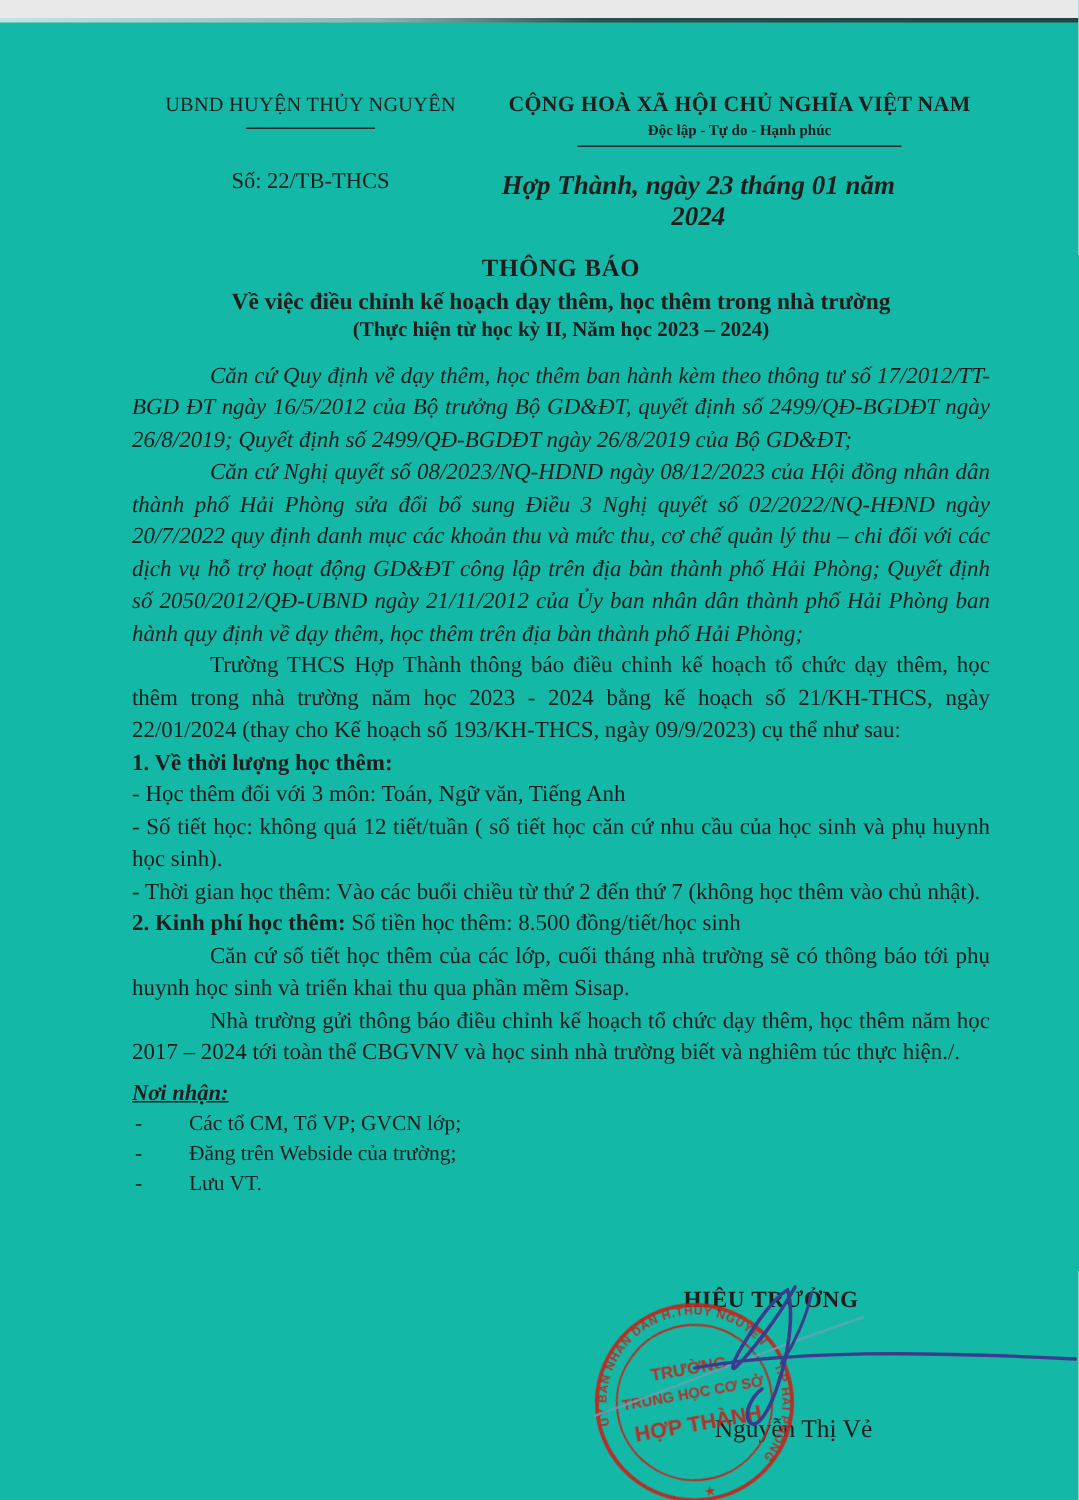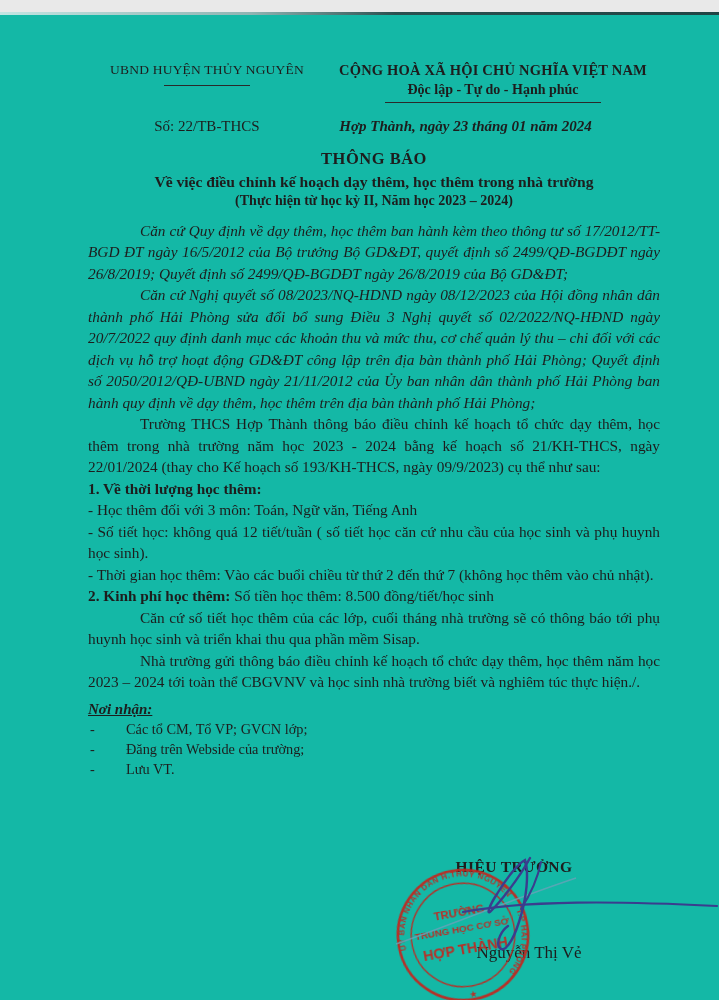--- a/index.html
+++ b/index.html
@@ -16,25 +16,25 @@
   .content { padding:50px 59px 0 88px; }
 
   
   .hdr { display:flex; }
   .hdr-left { width:238px; text-align:center; }
   .hdr-right { flex:1; text-align:center;font-family:Liberation Serif, serif; }
   .agency1 { font-size:13.5px; letter-spacing:.2px; }
   .agency2 { font-size:14px; font-weight:bold; margin-top:2px; }
   .rule-s { width:86px; border-top:1.6px solid #2a2a2a; margin:7px auto 0; }
   .nation1 { font-size:14.5px; font-weight:bold; letter-spacing:.2px; }
-  .nation2 { font-size:14px; font-weight:bold; margin-top:3px; }
+  .nation2 { font-size:10px; font-weight:bold; margin-top:3px; }
   .rule-l { width:216px; border-top:1.8px solid #2a2a2a; margin:4px auto 0; }
   .meta { display:flex; margin-top:15px; }
   .doc-no { width:238px; text-align:center; font-size:15px; }
-  .dateline { flex:1; text-align:center; font-weight:bold; font-style:italic; font-size:15px; padding-right:55px; }
+  .dateline { flex:1; text-align:center; font-weight:bold; font-style:italic; font-size:18px; padding-right:55px; }
 
   
   .title-block { text-align:center; margin-top:13px; line-height:1.32; }
   .t-main { font-size:16.5px; font-weight:bold; letter-spacing:.5px; }
   .t-sub  { font-size:15.6px; font-weight:bold; margin-top:2px; }
   .t-note { font-size:14px; font-weight:bold; }
 
   
   .body { margin-top:9px; font-size:15.3px; line-height:21.5px; text-align:justify; }
   .body p { margin:0; }
@@ -92,21 +92,21 @@
     <div class="body">
       <p class="cite">Căn cứ Quy định về dạy thêm, học thêm ban hành kèm theo thông tư số 17/2012/TT-BGD ĐT ngày 16/5/2012 của Bộ trưởng Bộ GD&amp;ĐT, quyết định số 2499/QĐ-BGDĐT ngày 26/8/2019; Quyết định số 2499/QĐ-BGDĐT ngày 26/8/2019 của Bộ GD&amp;ĐT;</p>
       <p class="cite">Căn cứ Nghị quyết số 08/2023/NQ-HDND ngày 08/12/2023 của Hội đồng nhân dân thành phố Hải Phòng sửa đổi bổ sung Điều 3 Nghị quyết số 02/2022/NQ-HĐND ngày 20/7/2022 quy định danh mục các khoản thu và mức thu, cơ chế quản lý thu – chi đối với các dịch vụ hỗ trợ hoạt động GD&amp;ĐT công lập trên địa bàn thành phố Hải Phòng; Quyết định số 2050/2012/QĐ-UBND ngày 21/11/2012 của Ủy ban nhân dân thành phố Hải Phòng ban hành  quy định về dạy thêm, học thêm trên địa bàn thành phố Hải Phòng;</p>
       <p class="ind">Trường THCS Hợp Thành thông báo điều chỉnh kế hoạch tổ chức dạy thêm, học thêm trong nhà trường năm học 2023 - 2024 bằng kế hoạch số 21/KH-THCS, ngày 22/01/2024 (thay cho Kế hoạch số 193/KH-THCS, ngày 09/9/2023) cụ thể như sau:</p>
       <p class="h-sec">1. Về thời lượng học thêm:</p>
       <p>- Học thêm đối với 3 môn: Toán, Ngữ văn, Tiếng Anh</p>
       <p>- Số tiết học: không quá 12 tiết/tuần ( số tiết học căn cứ nhu cầu của học sinh và phụ huynh học sinh).</p>
       <p>- Thời gian học thêm: Vào các buổi chiều từ thứ 2 đến thứ 7 (không học thêm vào chủ nhật).</p>
       <p><span class="h-sec">2. Kinh phí học thêm:</span><span> Số tiền học thêm: 8.500 đồng/tiết/học sinh</span></p>
       <p class="ind">Căn cứ số tiết học thêm của các lớp, cuối tháng nhà trường sẽ có thông báo tới phụ huynh học sinh và triển khai thu qua phần mềm Sisap.</p>
-      <p class="ind">Nhà trường gửi thông báo điều chỉnh kế hoạch tổ chức dạy thêm, học thêm  năm học 2023 – 2024 tới toàn thể CBGVNV và học sinh nhà trường biết và nghiêm túc thực hiện./.</p>
+      <p class="ind">Nhà trường gửi thông báo điều chỉnh kế hoạch tổ chức dạy thêm, học thêm  năm học 2017 – 2024 tới toàn thể CBGVNV và học sinh nhà trường biết và nghiêm túc thực hiện./.</p>
     </div>
 
     <div class="footer-left">
       <span class="recip-label">Nơi nhận:</span>
       <div class="recip-row">
         <span class="recip-dash">-</span>
         <span>Các tổ CM, Tổ VP; GVCN lớp;</span>
       </div>
       <div class="recip-row">
         <span class="recip-dash">-</span>

